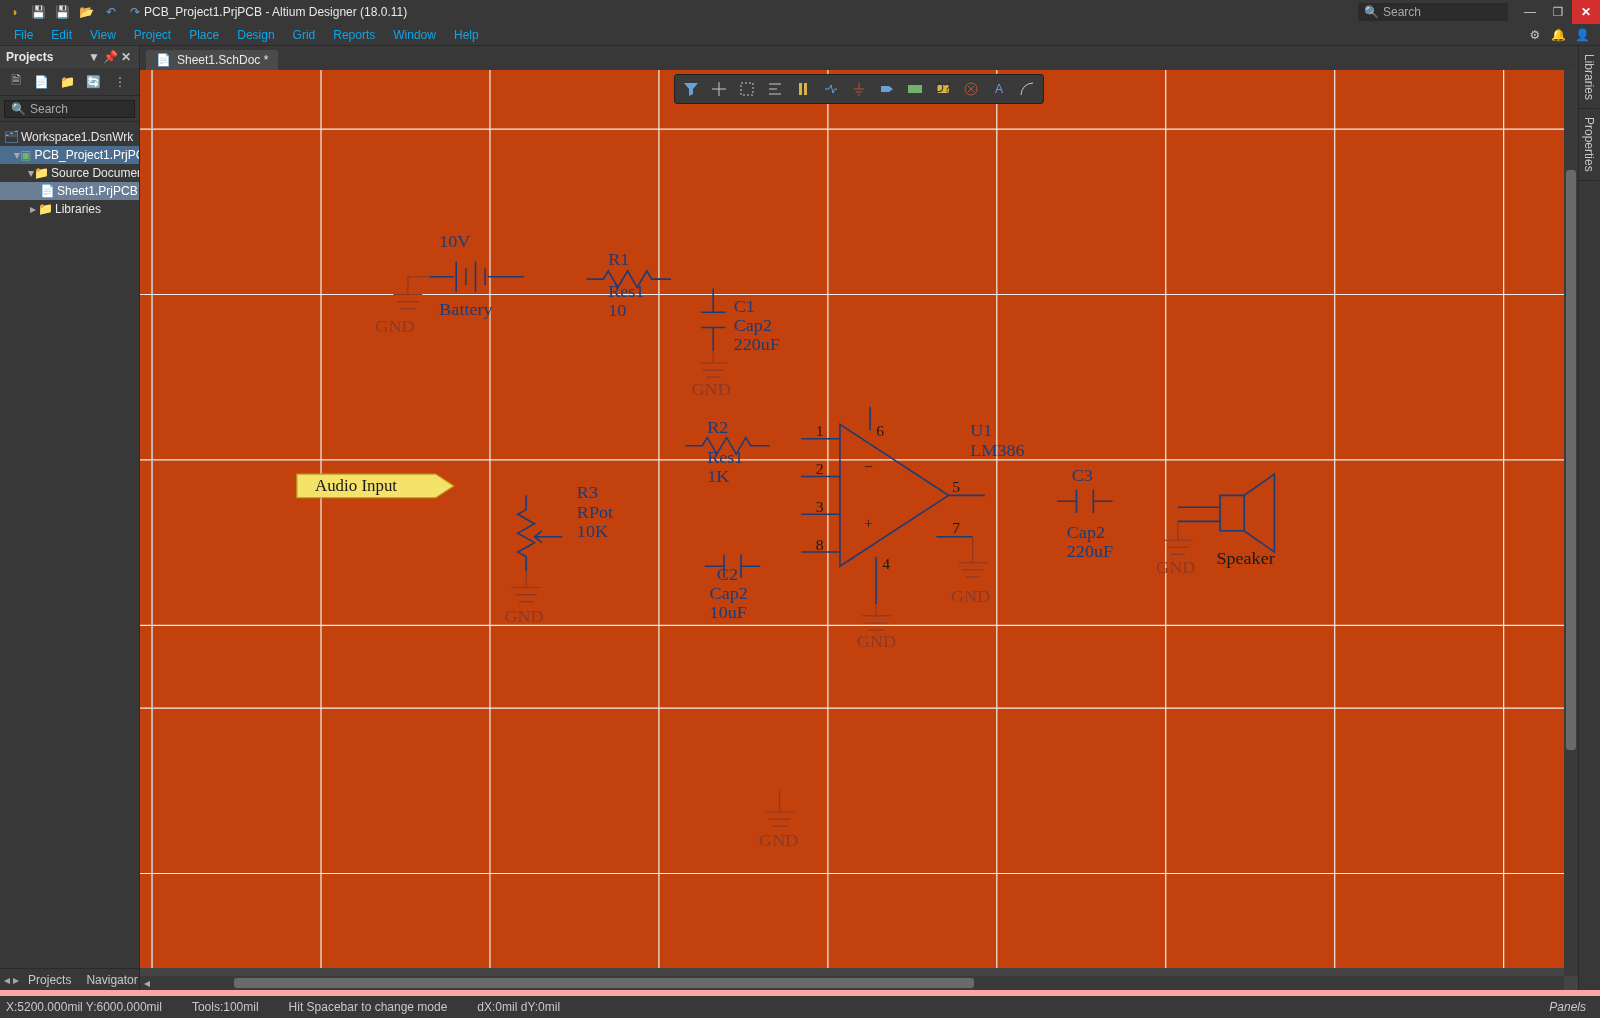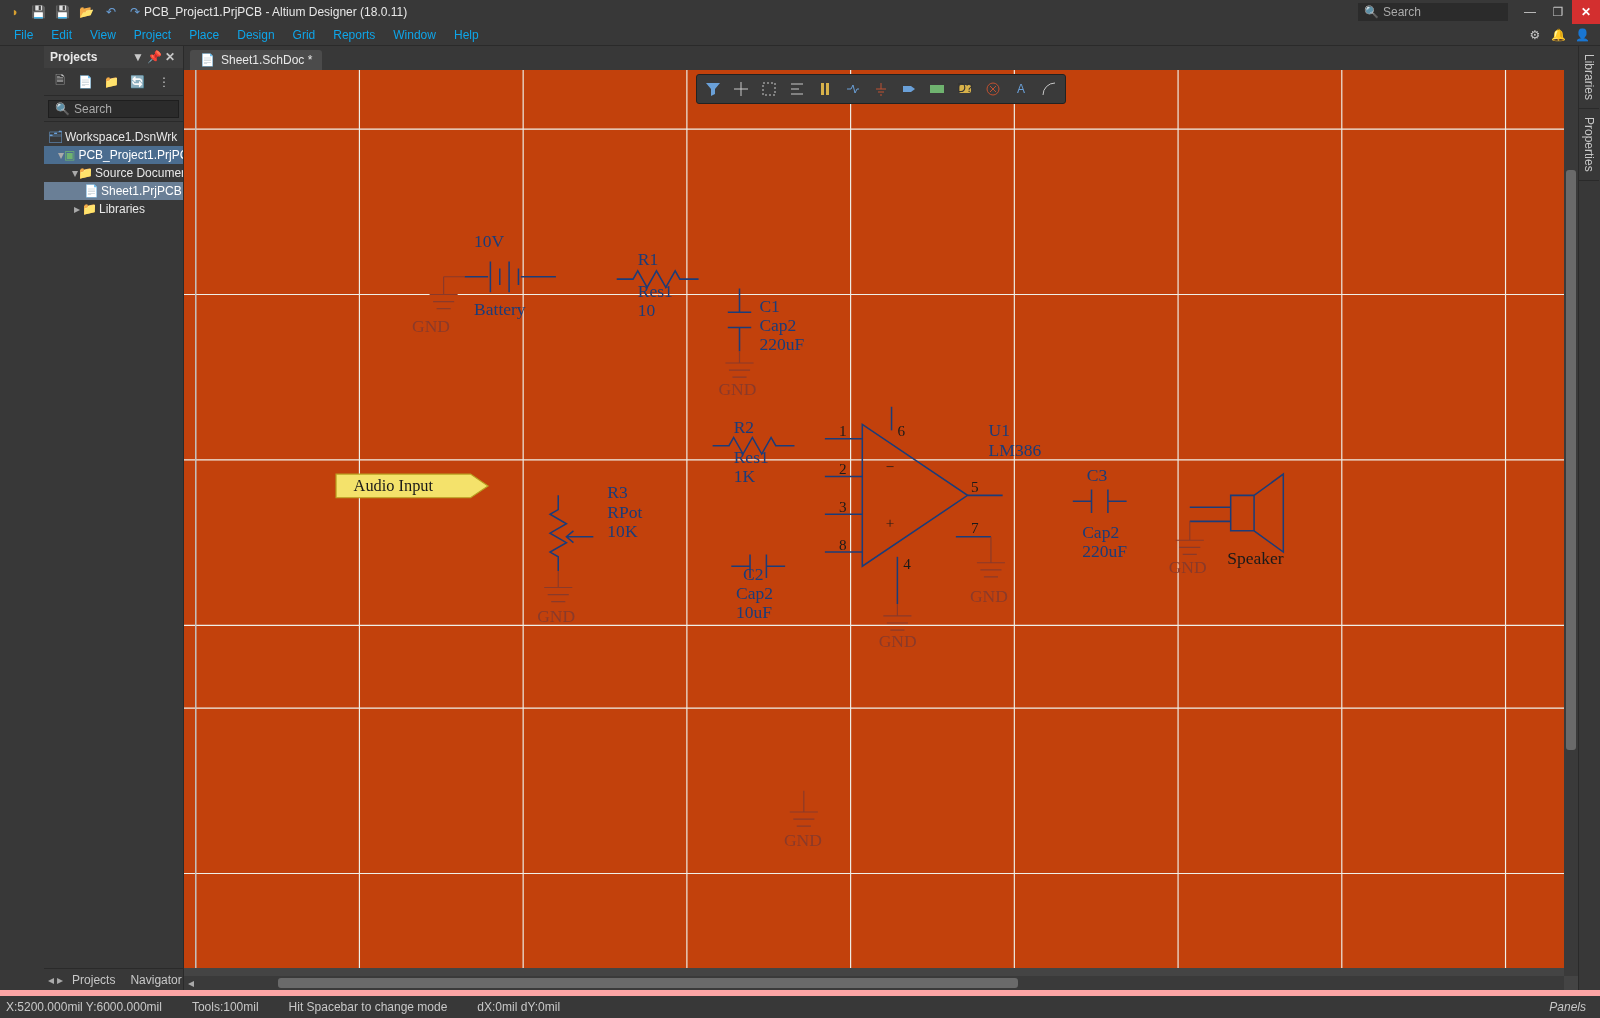--- a/index.html
+++ b/index.html
@@ -14,21 +14,21 @@
 #titlebar .wbtn { width: 28px; height: 24px; display: flex; align-items: center; justify-content: center; color: #c8c8c8; }
 #titlebar .wbtn.close { background: #d32f2f; color: #fff; font-weight: bold; }
 
 
 #menubar { height: 22px; background: #383838; display: flex; align-items: center; padding: 0 6px; gap: 2px; border-bottom: 1px solid #2a2a2a; }
 #menubar .menu-item { padding: 2px 8px; color: #0ea5e9; }
 #menubar .spacer { flex: 1; }
 #menubar .right-icon { width: 22px; height: 22px; display: flex; align-items: center; justify-content: center; color: #c8c8c8; }
 
 
-#main { position: absolute; top: 46px; bottom: 28px; left: 0; right: 0; display: flex; margin-left: 44px; }
+#main { position: absolute; top: 46px; bottom: 28px; left: 0; right: 0; display: flex; }
 
 
 #projects { width: 140px; background: #383838; border-right: 1px solid #2a2a2a; display: flex; flex-direction: column; }
 #projects .panel-header { height: 22px; background: #3f3f3f; display: flex; align-items: center; padding: 0 6px; font-weight: bold; }
 #projects .panel-header .sp { flex: 1; }
 #projects .panel-header .icon { width: 14px; text-align: center; margin-left: 2px; color:#c8c8c8;}
 #projects .panel-tools { height: 28px; border-bottom: 1px solid #2a2a2a; display: flex; align-items: center; gap: 6px; padding: 0 6px; }
 #projects .panel-tools span { width: 20px; height: 20px; display: flex; align-items: center; justify-content: center; color:#c8c8c8;}
 #projects .panel-search { height: 26px; border-bottom: 1px solid #2a2a2a; padding: 4px; }
 #projects .panel-search .box { background: #2b2b2b; height: 18px; display: flex; align-items: center; padding: 0 6px; color: #aaa; border: 1px solid #1e1e1e; }

